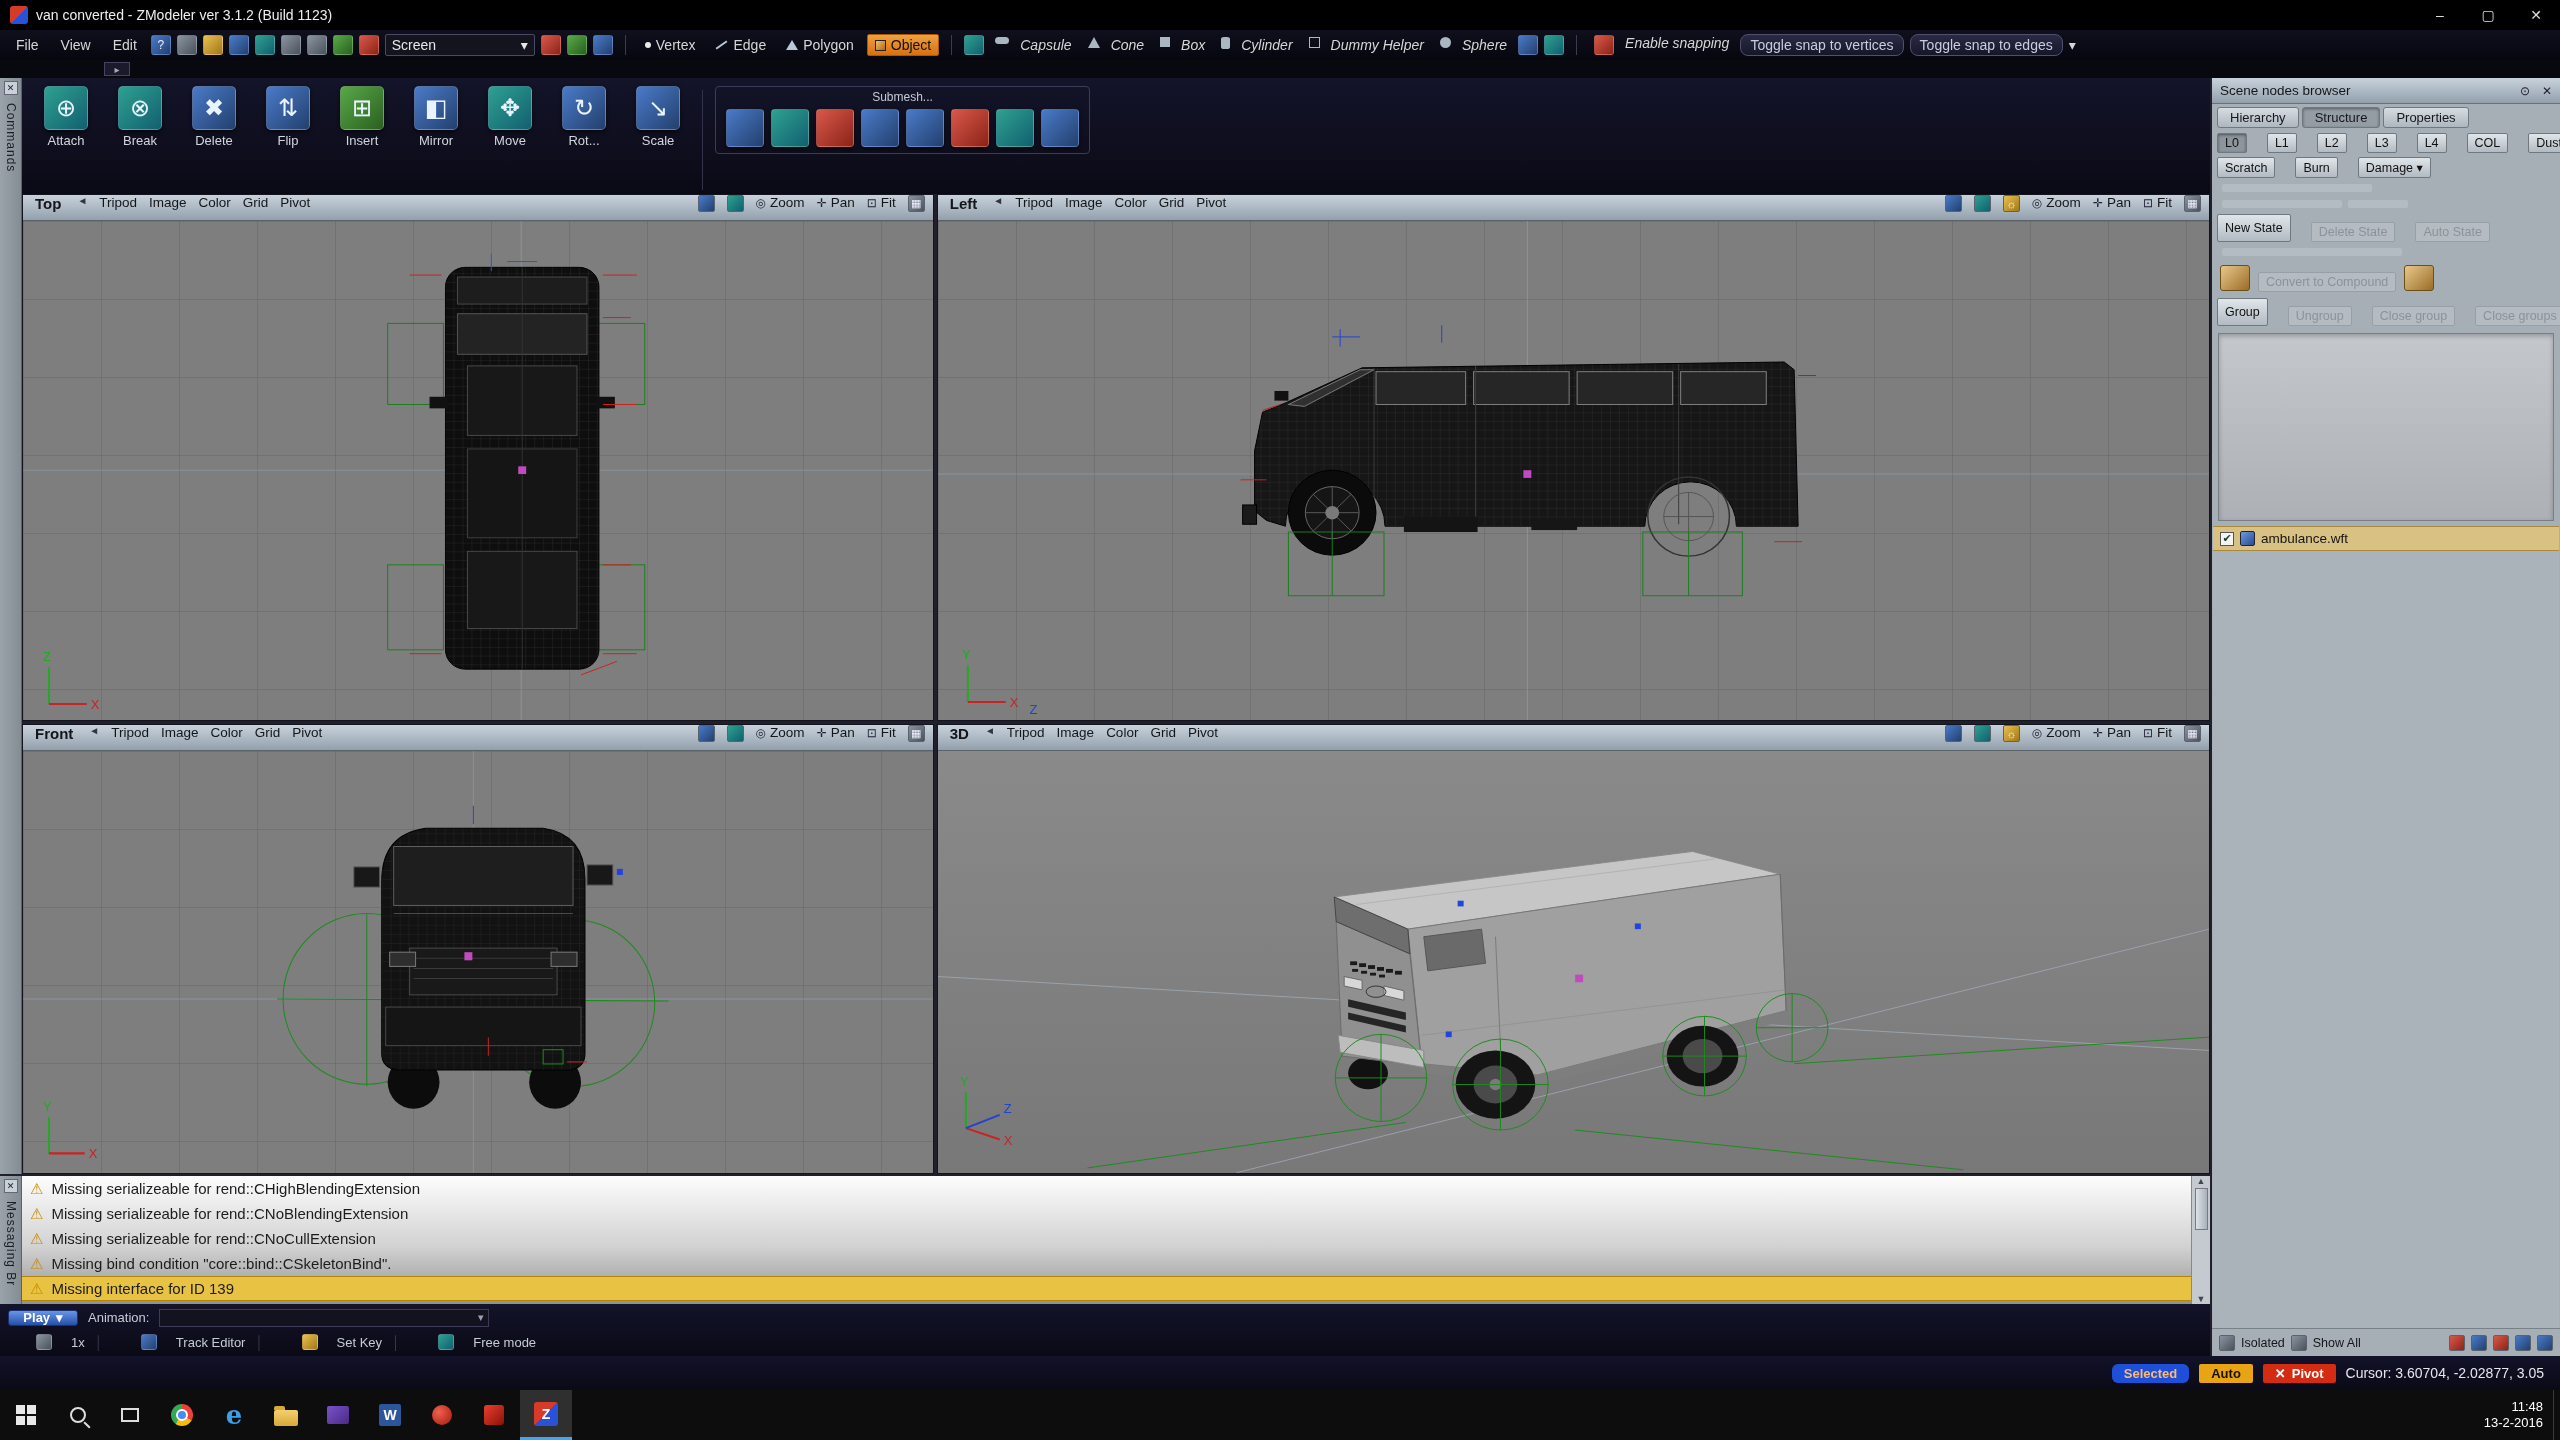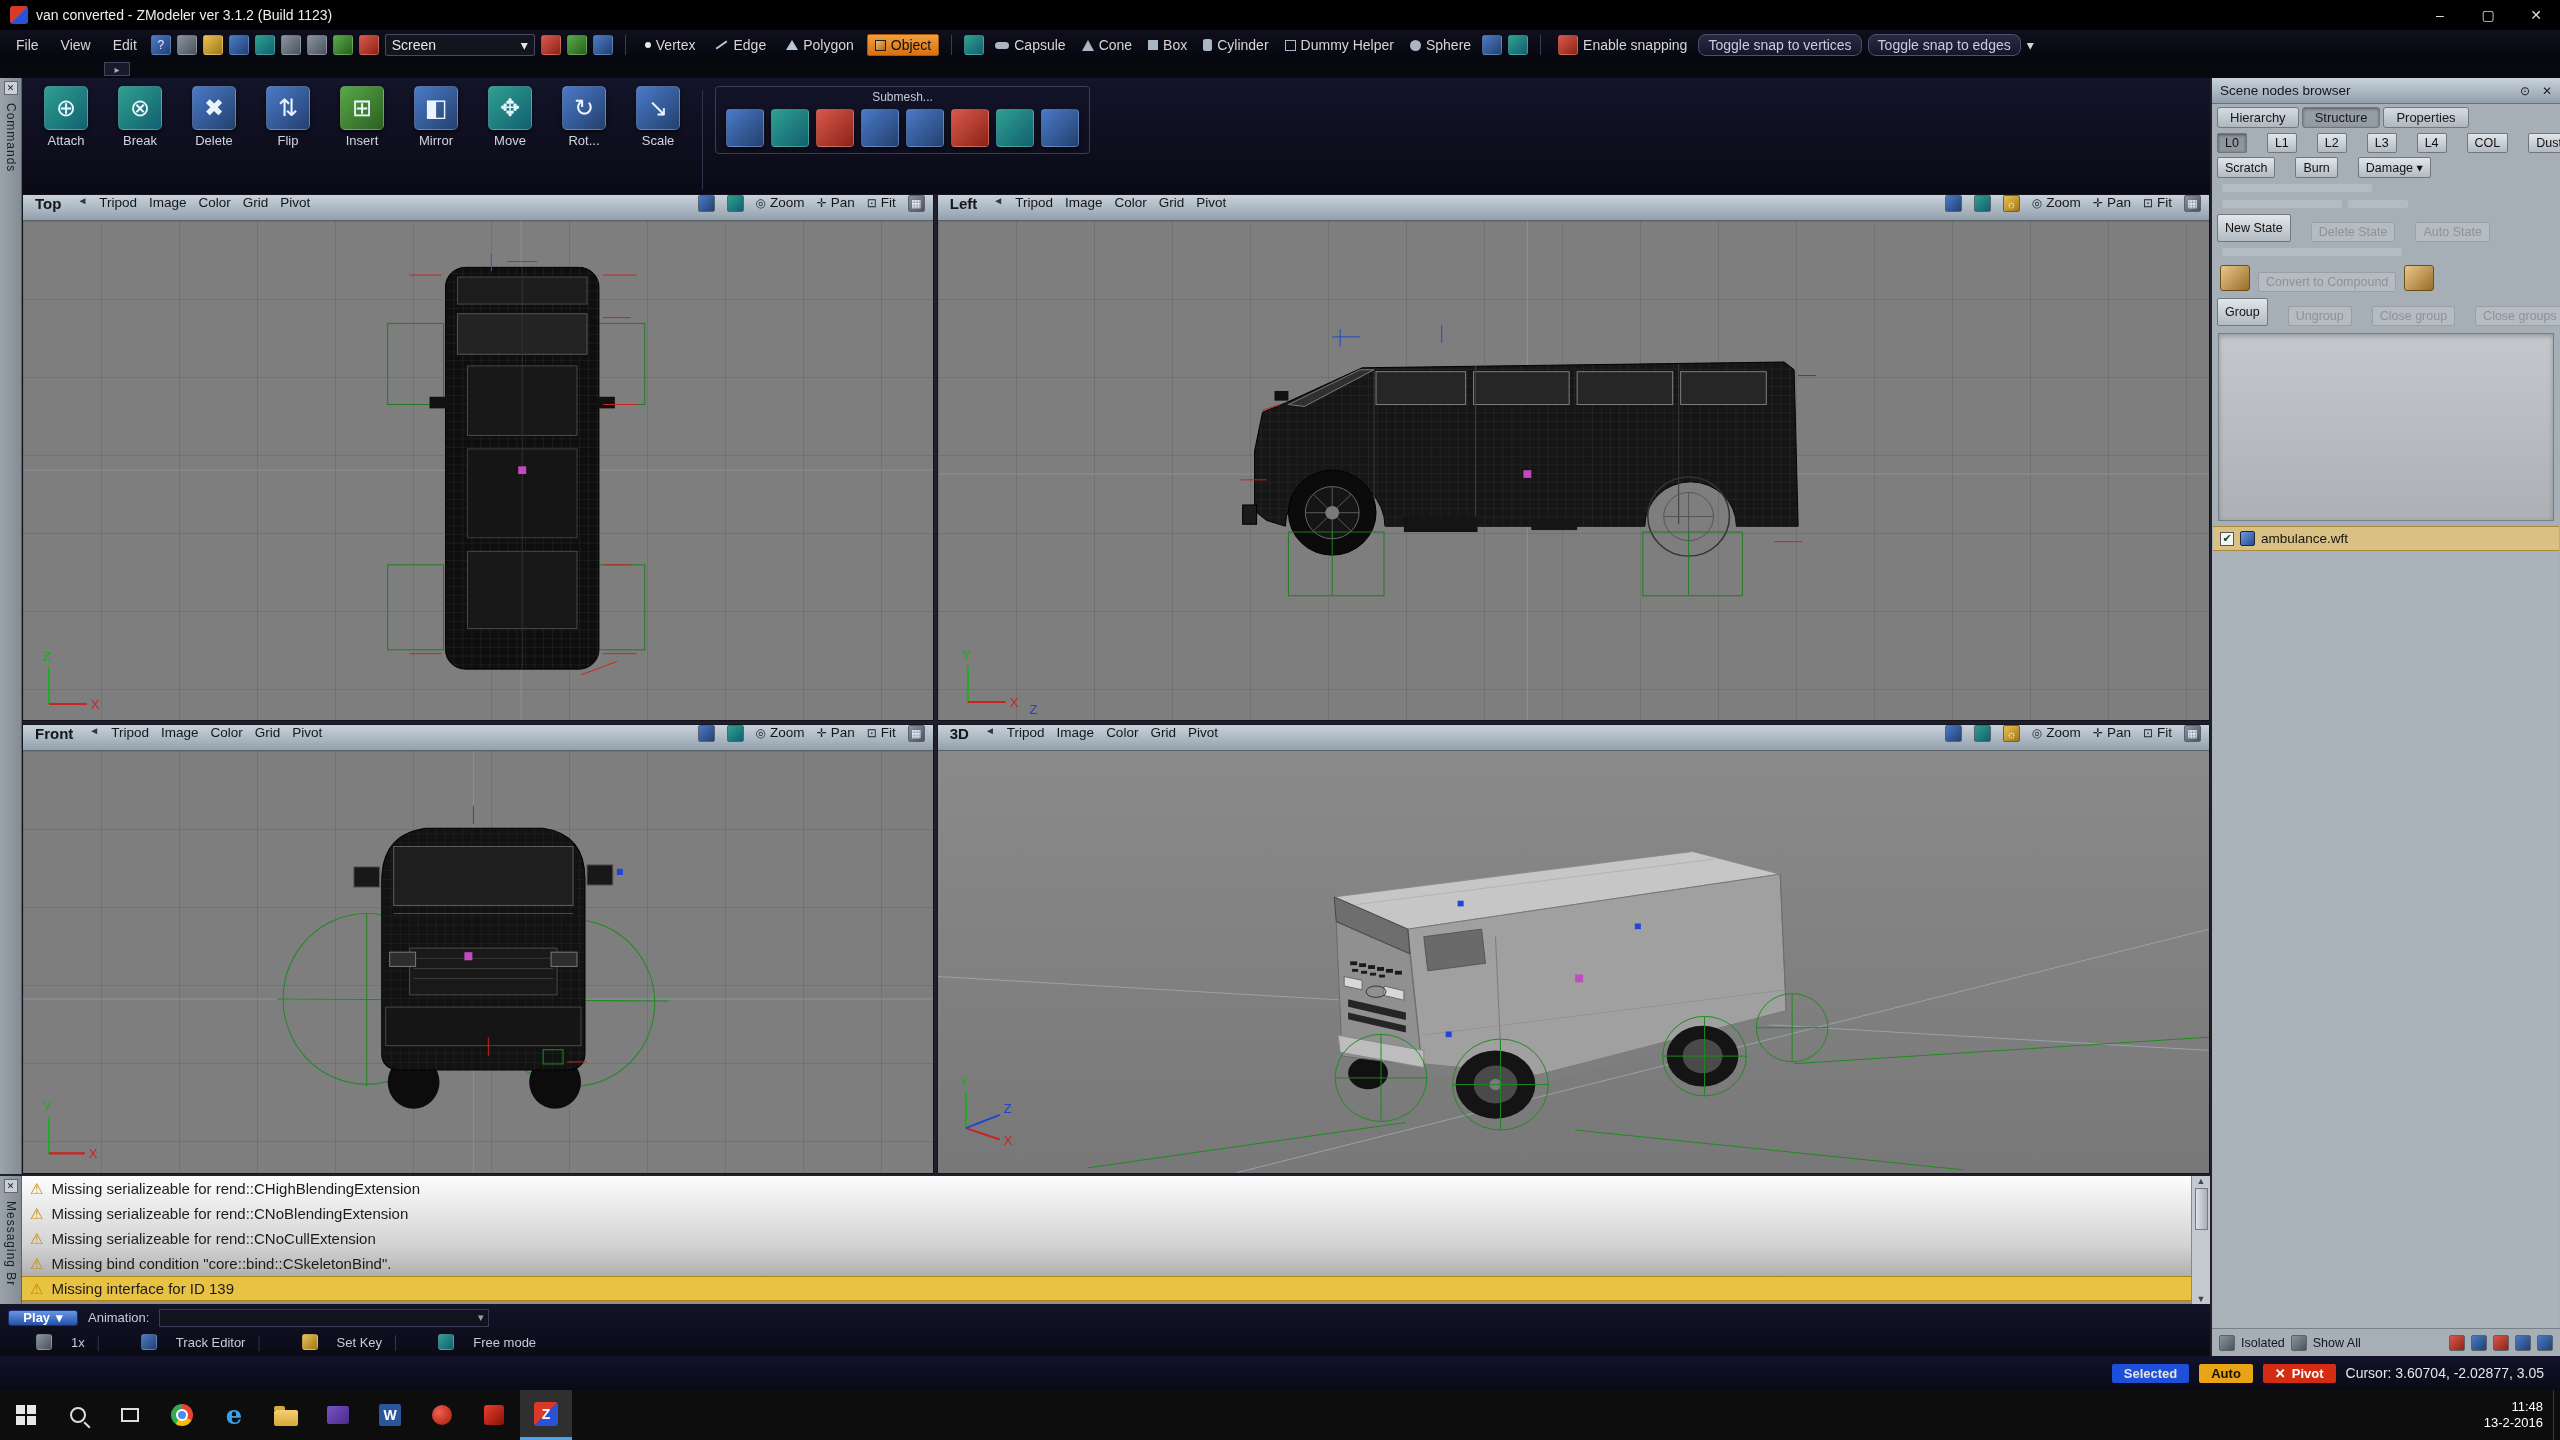--- a/index.html
+++ b/index.html
@@ -31,21 +31,21 @@
   .t-yel   { background:linear-gradient(135deg,#e8c050,#a07818); }
   .screen-select { display:flex; align-items:center; justify-content:space-between; width:150px; height:22px;
     background:#14141f; border:1px solid #4a4a66; border-radius:2px; padding:0 6px; color:#e8e8e8; }
   .mode-btn { display:flex; align-items:center; gap:5px; padding:2px 7px; border-radius:2px; }
   .mode-btn.active { background:linear-gradient(#f0a040,#d87010); color:#101010; border:1px solid #a85808; }
   .ico-vertex { width:6px; height:6px; border-radius:50%; background:#e8e8e8; }
   .ico-edge { width:13px; height:2px; background:#b8c8d8; transform:rotate(-35deg); }
   .ico-poly { width:0; height:0; border-left:6px solid transparent; border-right:6px solid transparent;
     border-bottom:10px solid #b8c8d8; }
   .ico-cube { width:11px; height:11px; background:linear-gradient(135deg,#f0c070,#b06810); border:1px solid #222; }
-  .prim-btn { display:flex; align-items:center; gap:5px; padding:2px 5px; }
+  .prim-btn { display:flex; align-items:flex-start; gap:11px; padding:2px 5px;font-style:italic; }
   .prim-ico { display:inline-block; flex:none; }
   .p-capsule { width:14px; height:7px; background:#aab6c2; border-radius:4px; }
   .p-cone { width:0; height:0; border-left:6px solid transparent; border-right:6px solid transparent;
     border-bottom:11px solid #aab6c2; }
   .p-box { width:10px; height:10px; background:#aab6c2; }
   .p-cyl { width:9px; height:12px; background:#aab6c2; border-radius:3px/2px; }
   .p-dummy { width:11px; height:11px; border:1px solid #aab6c2; }
   .p-sphere { width:11px; height:11px; background:#aab6c2; border-radius:50%; }
   .snap-chip { background:linear-gradient(#2a2a44,#16162a); border:1px solid #50506e; border-radius:8px;
     padding:2px 9px; color:#c8cde0; }
@@ -167,21 +167,21 @@
   .sp-filler { flex:1; background:#aab2ba; margin:0 1px; }
   .sp-bottom { height:28px; border-top:1px solid #788088; display:flex; align-items:center; gap:6px;
     padding:0 7px; font-size:12.5px; color:#14161a; }
   .sb-ico { width:16px; height:16px; border-radius:2px; border:1px solid #5a626e; flex:none; }
 
   
   .status-strip { height:34px; background:linear-gradient(#12122a,#0a0a16); display:flex; align-items:center;
     justify-content:flex-end; gap:10px; padding:0 16px; font-size:14px; color:#e4e6ea; }
   .st-chip { padding:2px 12px; border-radius:2px; font-size:13px; font-weight:bold; display:flex;
     align-items:center; gap:6px; }
-  .st-selected { background:#1e4fd8; color:#e5e5e5; }
+  .st-selected { background:#1e4fd8; color:#fdba74;border-radius:6px; }
   .st-auto { background:#e8a414; color:#181000; }
   .st-pivot { background:#d42c12; color:#fff; }
 
   
   .taskbar { height:50px; background:#0d0d0d; display:flex; align-items:stretch; }
   .tb-item { width:52px; display:flex; align-items:center; justify-content:center; }
   .tb-item.active { background:rgba(255,255,255,.14); border-bottom:3px solid #4aa3e8; }
   .win-logo { display:grid; grid-template-columns:9px 9px; grid-template-rows:9px 9px; gap:2px; }
   .win-logo span { background:#e8e8e8; }
   .search-glass { position:relative; width:16px; height:16px; border:2px solid #ddd; border-radius:50%; }

